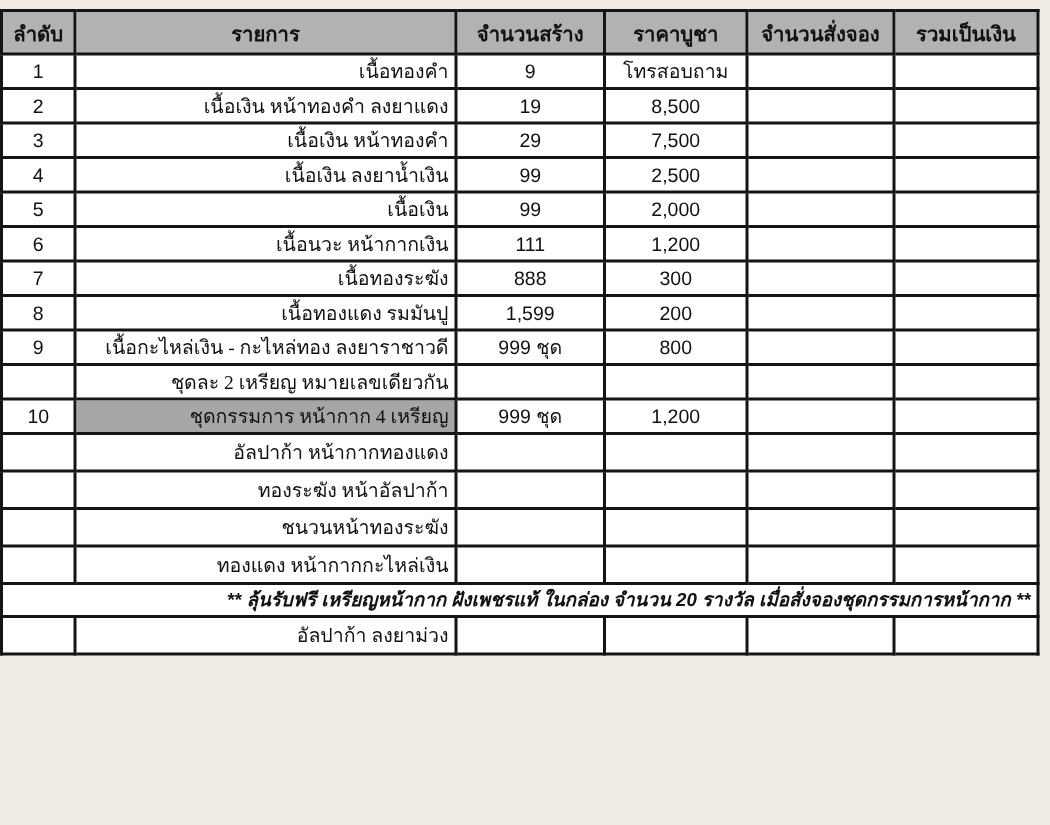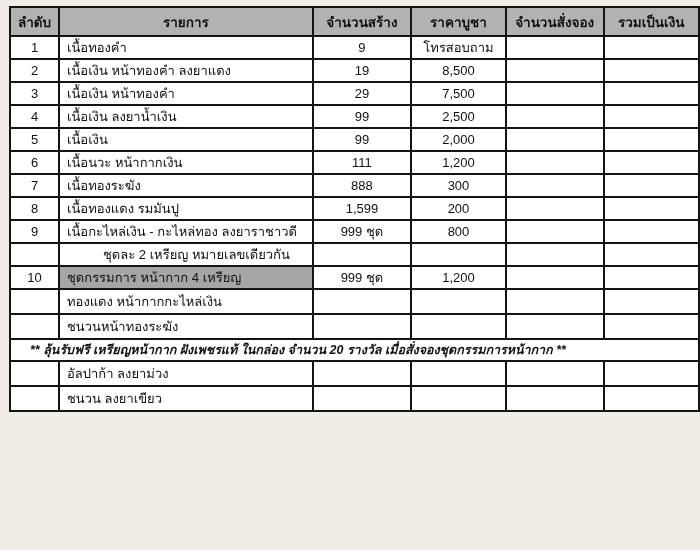--- a/index.html
+++ b/index.html
@@ -6,21 +6,21 @@
     margin: 0;
     padding: 0;
     width: 700px;
     height: 550px;
     overflow: hidden;
     background: #f1ede6;
     font-family: "Liberation Sans", "DejaVu Sans", sans-serif;
   }
   #sheet {
     position: absolute;
-    left: 9px;
+    left: 0;
     top: 6px;
   }
   table {
     border-collapse: collapse;
     table-layout: fixed;
     background: #ffffff;
   }
   td, th {
     border: 2px solid #141414;
     padding: 0 4px;
@@ -34,28 +34,28 @@
     font-weight: bold;
     font-size: 13.5px;
     height: 27px;
     text-align: center;
   }
   tr.row-item td { height: 19px; }
   tr.row-sub  td { height: 23px; }
   tr.row-sub2 td { height: 19px; padding-left: 43px; }
   tr.row-note td { height: 19px; }
   td.col-no    { text-align: center; }
-  td.col-item  { text-align: left; padding-left: 7px; }
+  td.col-item  { text-align: right; padding-left: 7px; font-family: Liberation Serif, serif; }
   td.col-made  { text-align: center; }
   td.col-price { text-align: center; }
   td.col-order { text-align: center; }
   td.col-total { text-align: center; }
   td.highlight { background: #a6a6a6; }
   td.note-cell {
-    text-align: left;
+    text-align: right;
     font-weight: bold;
     font-style: italic;
     font-size: 12.5px;
     background: #ffffff;
     padding-left: 19px;
   }
 </style>
 </head>
 <body>
 
@@ -163,48 +163,56 @@
         <tr class="row-item">
           <td class="col-no">10</td>
           <td class="col-item highlight">ชุดกรรมการ หน้ากาก  4 เหรียญ</td>
           <td class="col-made">999 ชุด</td>
           <td class="col-price">1,200</td>
           <td class="col-order"></td>
           <td class="col-total"></td>
         </tr>
         <tr class="row-sub">
           <td class="col-no"></td>
+          <td class="col-item">อัลปาก้า หน้ากากทองแดง</td>
+          <td class="col-made"></td>
+          <td class="col-price"></td>
+          <td class="col-order"></td>
+          <td class="col-total"></td>
+        </tr>
+        <tr class="row-sub">
+          <td class="col-no"></td>
+          <td class="col-item">ทองระฆัง หน้าอัลปาก้า</td>
+          <td class="col-made"></td>
+          <td class="col-price"></td>
+          <td class="col-order"></td>
+          <td class="col-total"></td>
+        </tr>
+        <tr class="row-sub">
+          <td class="col-no"></td>
+          <td class="col-item">ชนวนหน้าทองระฆัง</td>
+          <td class="col-made"></td>
+          <td class="col-price"></td>
+          <td class="col-order"></td>
+          <td class="col-total"></td>
+        </tr>
+        <tr class="row-sub">
+          <td class="col-no"></td>
           <td class="col-item">ทองแดง หน้ากากกะไหล่เงิน</td>
-          <td class="col-made"></td>
-          <td class="col-price"></td>
-          <td class="col-order"></td>
-          <td class="col-total"></td>
-        </tr>
-        <tr class="row-sub">
-          <td class="col-no"></td>
-          <td class="col-item">ชนวนหน้าทองระฆัง</td>
           <td class="col-made"></td>
           <td class="col-price"></td>
           <td class="col-order"></td>
           <td class="col-total"></td>
         </tr>
         <tr class="row-note">
           <td colspan="6" class="note-cell">** ลุ้นรับฟรี เหรียญหน้ากาก ฝังเพชรแท้  ในกล่อง  จำนวน 20 รางวัล เมื่อสั่งจองชุดกรรมการหน้ากาก **</td>
         </tr>
         <tr class="row-sub">
           <td class="col-no"></td>
           <td class="col-item">อัลปาก้า ลงยาม่วง</td>
-          <td class="col-made"></td>
-          <td class="col-price"></td>
-          <td class="col-order"></td>
-          <td class="col-total"></td>
-        </tr>
-        <tr class="row-sub">
-          <td class="col-no"></td>
-          <td class="col-item">ชนวน ลงยาเขียว</td>
           <td class="col-made"></td>
           <td class="col-price"></td>
           <td class="col-order"></td>
           <td class="col-total"></td>
         </tr>
       </tbody>
   </table>
 </div>
 
 </body></html>

